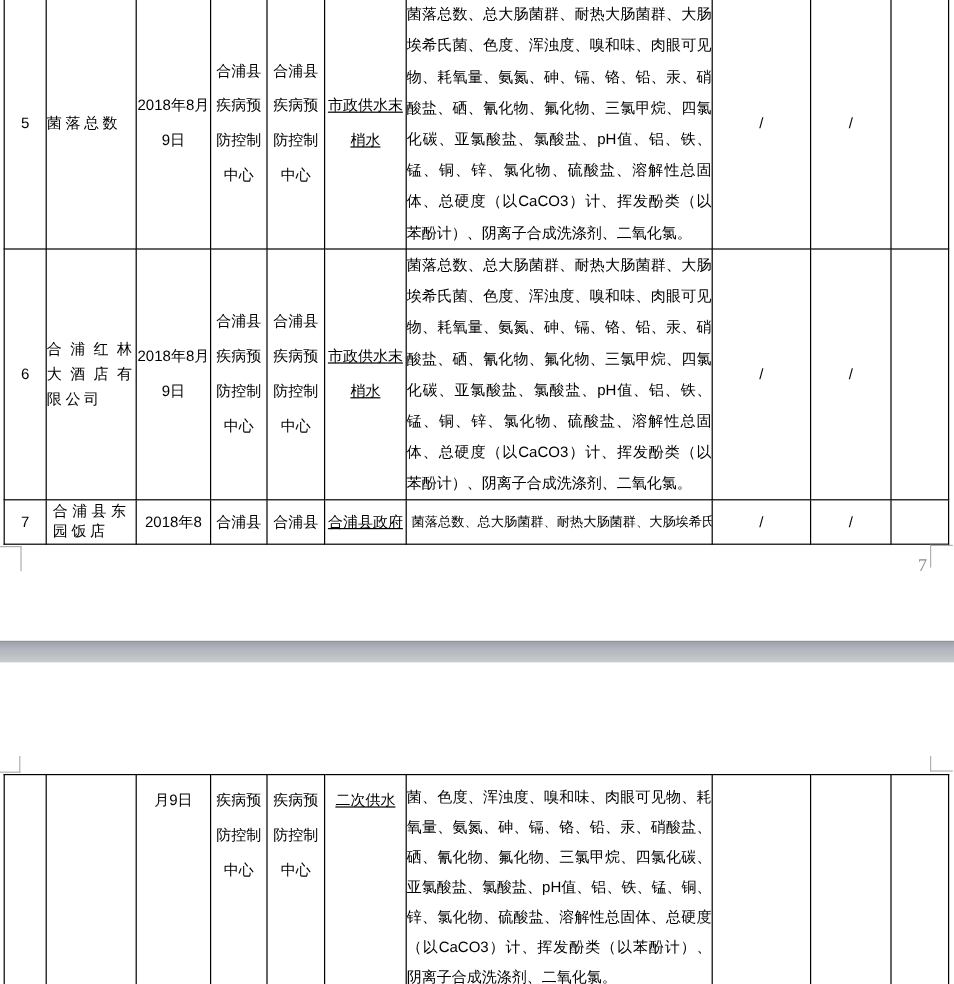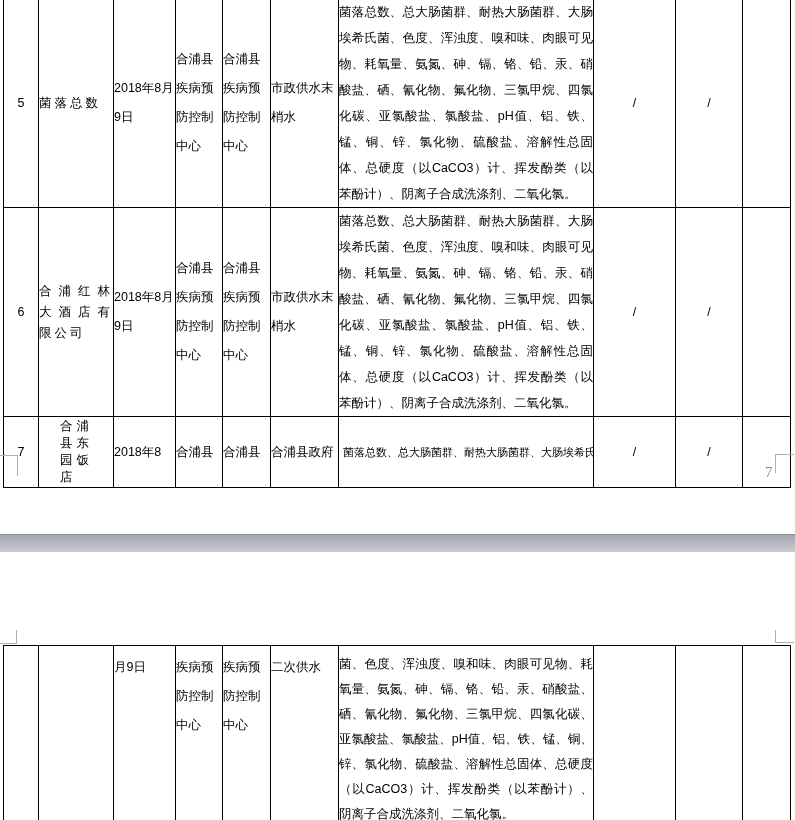--- a/index.html
+++ b/index.html
@@ -14,33 +14,33 @@
     border:1px solid #000;padding:0;overflow:hidden;
     font-size:12.5px;color:#000;background:#fff;
   }
   
   td.c-serial{text-align:center;vertical-align:middle;font-size:12px;}
   td.c-name{
     text-align:justify;vertical-align:middle;word-break:break-all;
     padding:2px 5px;font-size:12.5px;line-height:21px;letter-spacing:3px;
   }
   td.c-date,td.c-org,td.c-water{
-    text-align:left;vertical-align:middle;font-size:12.5px;line-height:29px;
+    text-align:center;vertical-align:middle;font-size:12.5px;line-height:29px;
   }
   td.c-date{padding:0 2px;}
   td.c-org{padding:0 2px;}
-  td.c-water{padding:0 6px;}
+  td.c-water{padding:0 6px;text-decoration:underline;}
   td.c-items{
     text-align:justify;vertical-align:top;word-break:break-all;
     padding:5px 4px 2px 4px;font-size:11px;line-height:26px;
   }
   td.c-slash{text-align:center;vertical-align:middle;font-size:12px;}
   td.c-extra{background:#fff;}
   
-  tr.short-row td.c-name{line-height:17px;padding:1px 21px;}
+  tr.short-row td.c-name{line-height:17px;padding:1px 5px;}
   tr.short-row td.c-date,tr.short-row td.c-org,tr.short-row td.c-water{line-height:16px;}
   tr.short-row td.c-items{
     white-space:nowrap;text-align:left;vertical-align:middle;
     padding:0 4px;line-height:16px;font-size:11px;
   }
   
   tr.cont-row td{vertical-align:top;}
   tr.cont-row td.c-date,tr.cont-row td.c-org,tr.cont-row td.c-water{padding-top:7px;line-height:29px;}
   tr.cont-row td.c-items{padding-top:6px;line-height:25px;}
   .page-break-band{

